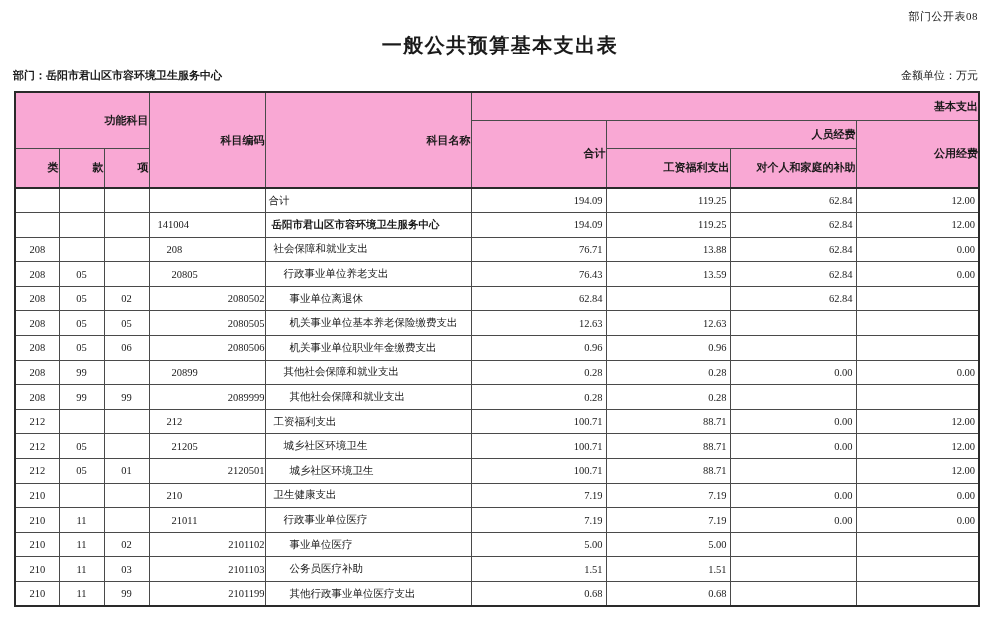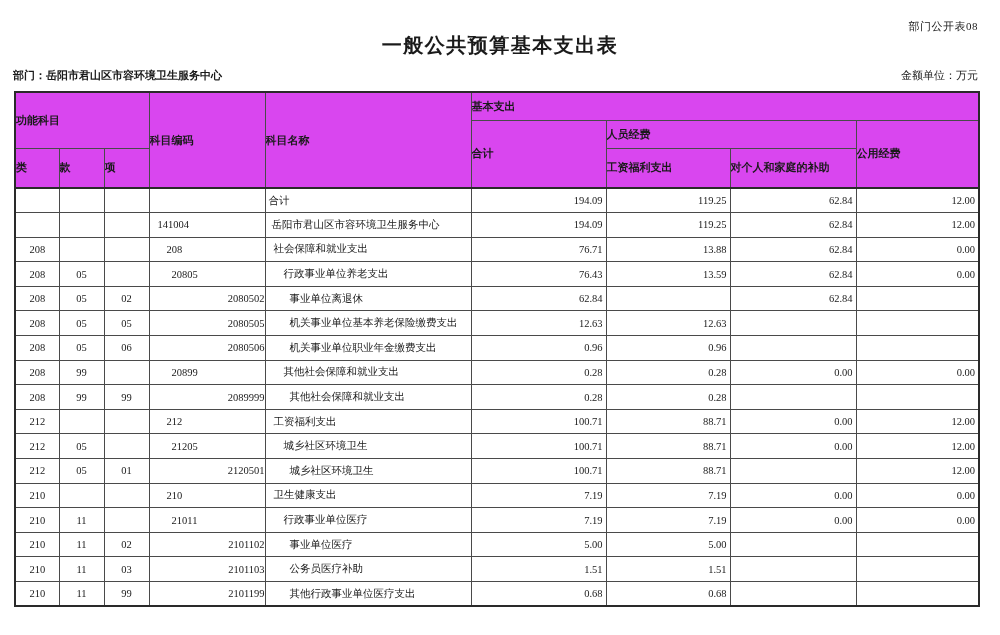--- a/index.html
+++ b/index.html
@@ -6,21 +6,21 @@
   body {
     width:1000px; height:635px;
     background:#ffffff;
     font-family:"Liberation Serif","DejaVu Serif",serif;
     color:#1a1a1a;
     position:relative;
     overflow:hidden;
   }
   .corner-label {
     position:absolute; top:9px; right:22px;
-    font-size:11px; letter-spacing:0.5px;margin-top:10px;
+    font-size:11px; letter-spacing:0.5px;
   }
   .page-title {
     position:absolute; top:32px; left:0; width:100%;
     text-align:center;
     font-size:20px; font-weight:bold; letter-spacing:1.5px;font-family:Liberation Mono, monospace;
   }
   .meta-row {
     position:absolute; top:68px; left:13px; right:22px;
     display:flex; justify-content:space-between; align-items:flex-end;
     font-size:11px;
@@ -34,38 +34,38 @@
     border-collapse:collapse;
     table-layout:fixed;
     border:2px solid #2a2a2a;
   }
   .budget th, .budget td {
     border:1px solid #4a4a4a;
     overflow:hidden; white-space:nowrap;
     padding:0;
   }
   .budget th {
-    font-weight:bold; font-size:11px; text-align:left;
-    background:#d946ef;
+    font-weight:bold; font-size:11px; text-align:right;
+    background:#f9a8d4;
   }
   .budget thead tr.h1 { height:28px; }
   .budget thead tr.h2 { height:28px; }
   .budget thead tr.h3 { height:40px; }
   .budget tbody tr { height:24.6px; }
   .budget tbody tr:first-child td { border-top-width:2px; border-top-color:#2a2a2a; }
   .budget td { font-size:10.5px; }
   td.cfield { text-align:center; }
   td.num { text-align:right; padding-right:3px; }
   td.code, td.name { text-align:left; }
   tr.lvl-u td.code { padding-left:8px; }
   tr.lvl-1 td.code { padding-left:17px; }
   tr.lvl-2 td.code { padding-left:22px; }
   tr.lvl-3 td.code { padding-left:28px;text-align:right; }
   tr.lvl-t td.name { padding-left:3px; }
-  tr.lvl-u td.name { padding-left:6px; }
+  tr.lvl-u td.name { padding-left:6px;font-weight:bold; }
   tr.lvl-1 td.name { padding-left:8px; }
   tr.lvl-2 td.name { padding-left:18px; }
   tr.lvl-3 td.name { padding-left:24px; }
 </style>
 </head>
 <body>
 
 <div class="corner-label">部门公开表08</div>
 
 <div class="page-title">一般公共预算基本支出表</div>

